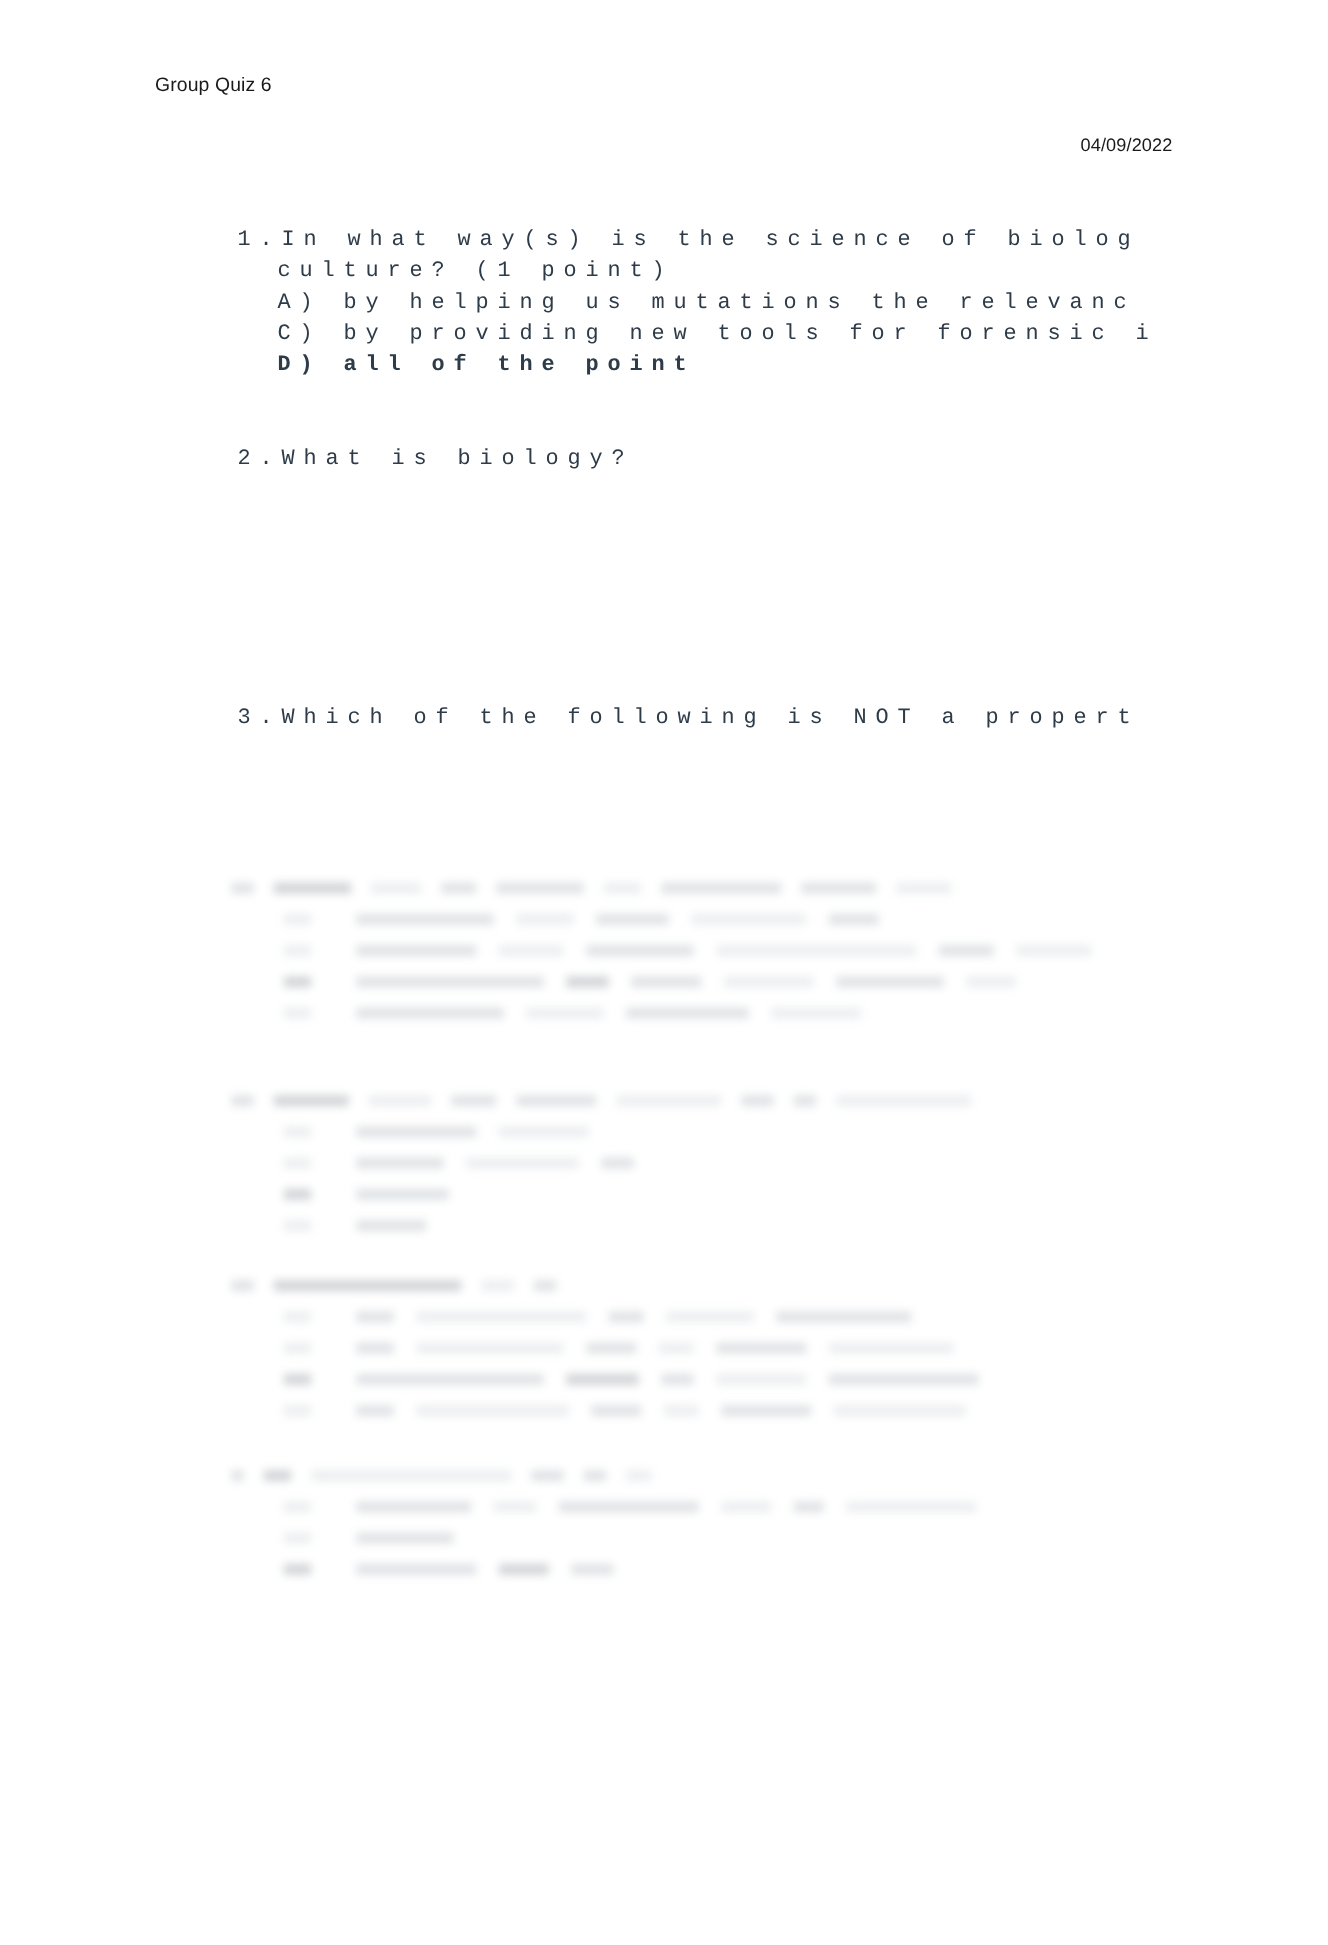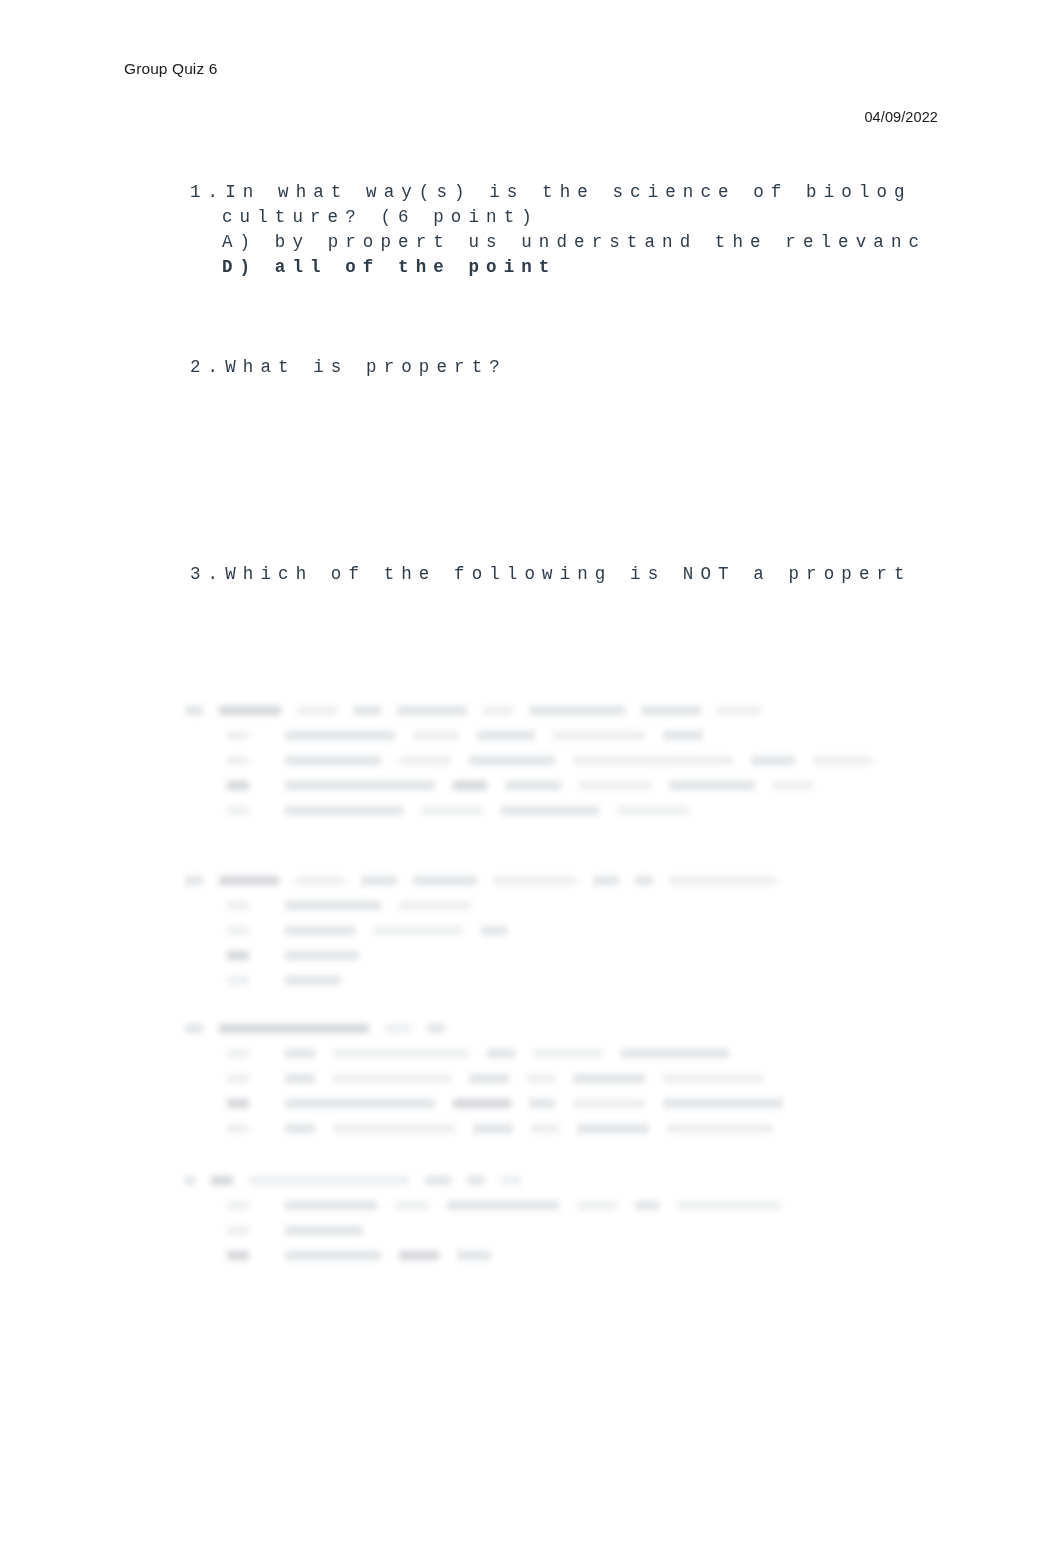--- a/index.html
+++ b/index.html
@@ -113,27 +113,28 @@
 <div class="page">
 
   <div class="doc-header">Group Quiz 6</div>
 
   <div class="doc-date">04/09/2022</div>
 
   <div class="quiz-body">
 
     <div class="qblock" id="q1">
       <div class="qline"><span class="num">1.</span><span>In what way(s) is the science of biolog</span></div>
-      <div class="qline cont">culture? (6 point)</div>
-      <div class="qline opt"><span>A)</span>&nbsp;<span>by propert us understand the relevanc</span></div>
+      <div class="qline cont">culture? (1 point)</div>
+      <div class="qline opt"><span>A)</span>&nbsp;<span>by helping us mutations the relevanc</span></div>
+      <div class="qline opt"><span>C)</span>&nbsp;<span>by providing new tools for forensic i</span></div>
       <div class="qline answer"><span>D)</span>&nbsp;<span>all of the point</span></div>
     </div>
 
     <div class="qblock" id="q2">
-      <div class="qline"><span class="num">2.</span><span>What is propert?</span></div>
+      <div class="qline"><span class="num">2.</span><span>What is biology?</span></div>
     </div>
 
     <div class="qblock" id="q3">
       <div class="qline"><span class="num">3.</span><span>Which of the following is NOT a propert</span></div>
     </div>
 
   </div>
 
   <div class="blurred-region" id="blurred-region">
       <div class="blur-block" style="top: 0px;">

